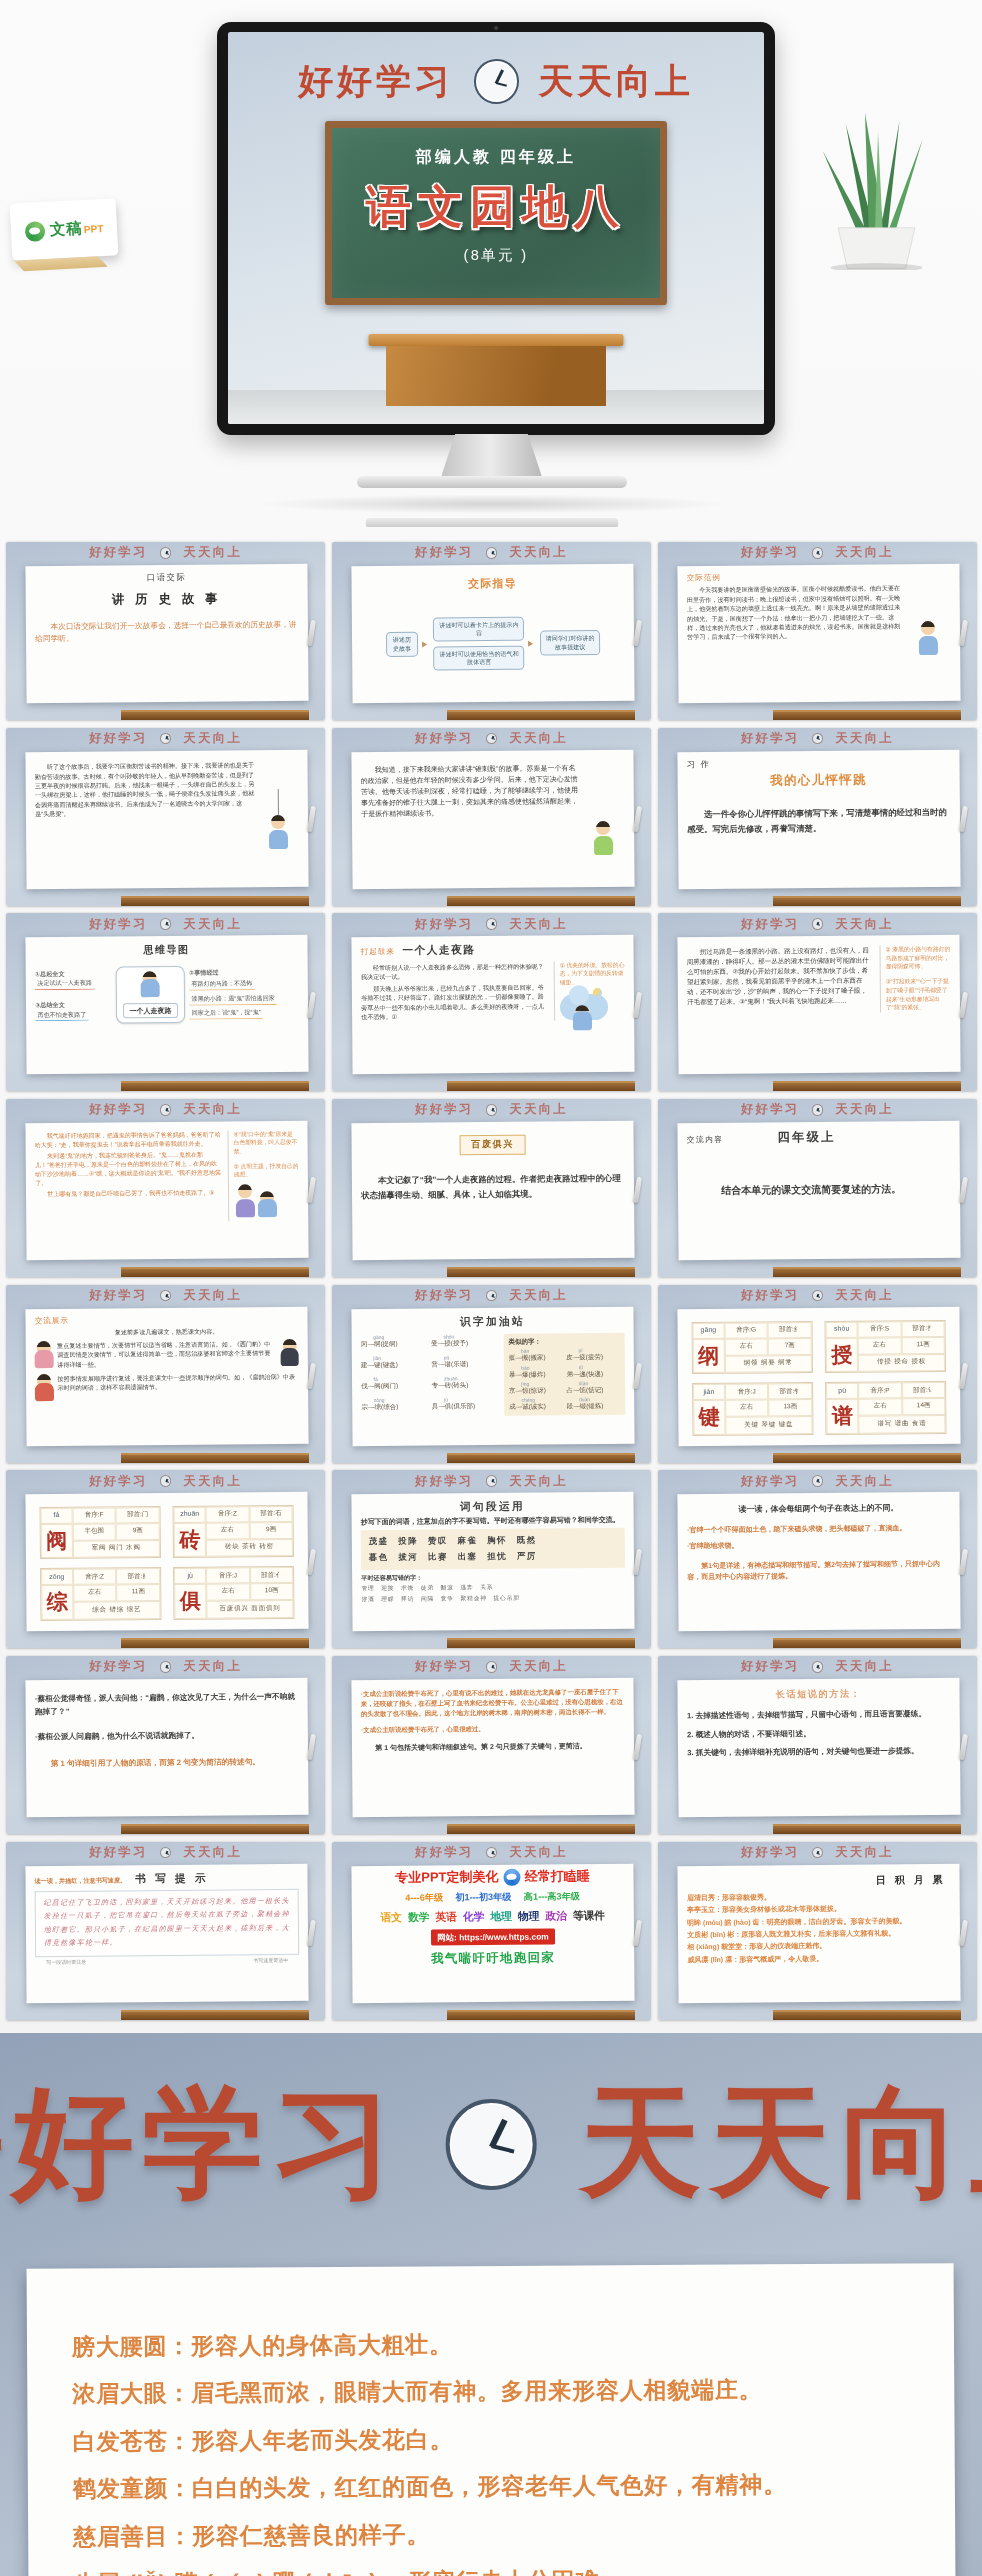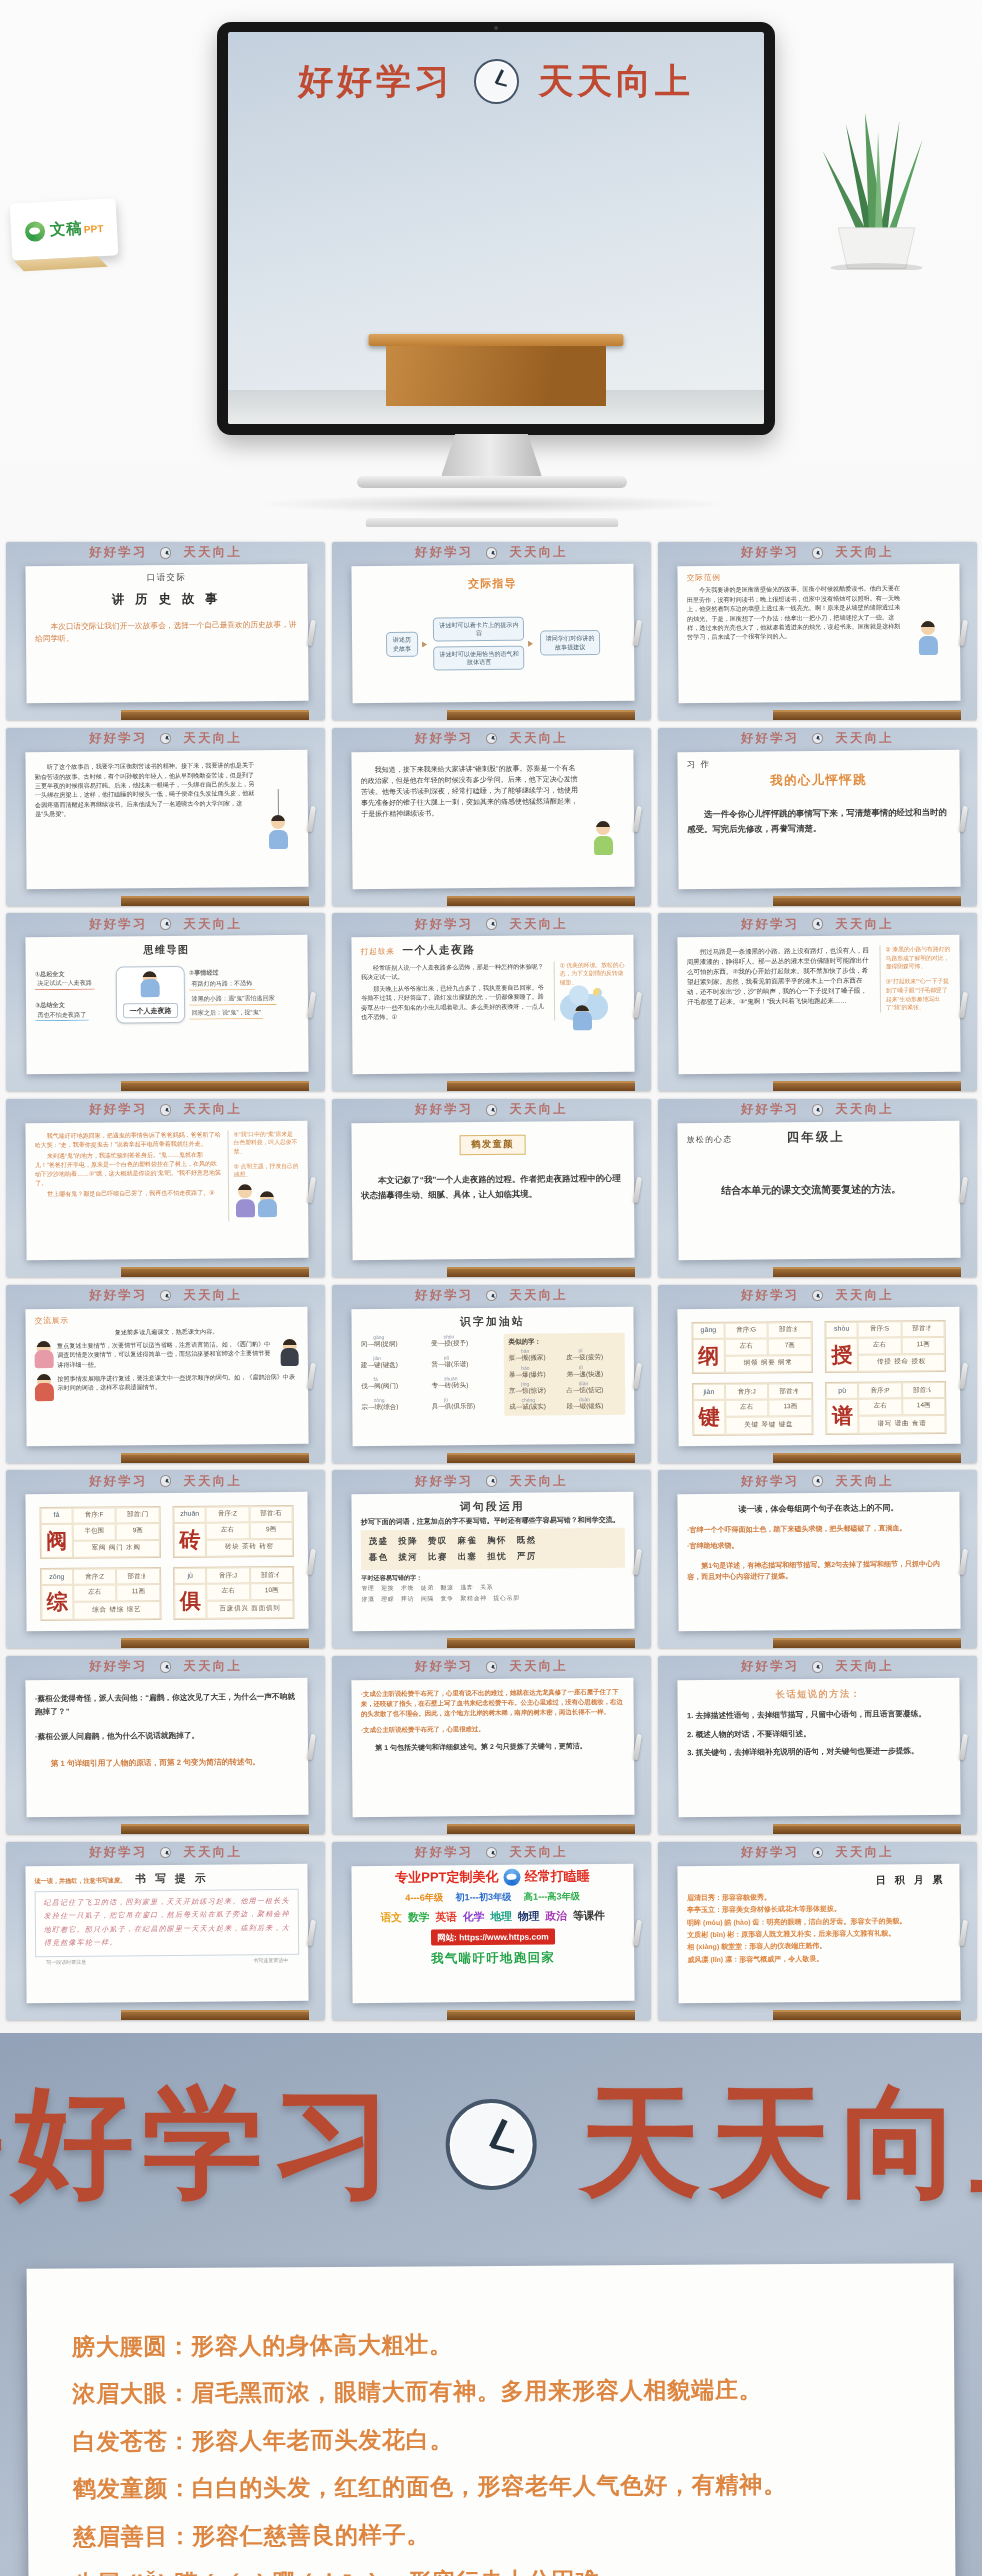--- a/index.html
+++ b/index.html
@@ -128,20 +128,25 @@
 
   <section class="hero">
     <div class="monitor">
       <span class="camera-dot"></span>
       <div class="screen">
         <div class="slogan">
           <span>好好学习</span>
           <span class="clockface ck-lg"></span>
           <span>天天向上</span>
         </div>
+        <div class="board">
+          <div class="board-top">部编人教  四年级上</div>
+          <div class="board-title">语文园地八</div>
+          <div class="board-sub">(8单元 )</div>
+        </div>
         <div class="floor"></div>
         <div class="podium-top"></div>
         <div class="podium-body"></div>
       </div>
     </div>
     <div class="stand-neck"></div>
     <div class="stand-base"></div>
     <div class="floor-shadow"></div>
     <div class="laptop"></div>
     <svg class="plant" viewBox="0 0 220 210">
@@ -380,37 +385,37 @@
     </article>
 
     <article class="card">
       <div class="mini-head">
           <span>好好学习</span>
           <span class="clockface ck-sm"></span>
           <span>天天向上</span>
         </div>
       <div class="paper">
         <div class="center" style="margin-top:6.1px">
-          <span style="display:inline-block;border:0.8px solid #d8b56a;background:#fdf6e8;color:#9c6a1f;font-size:9.2px;font-weight:bold;padding:2.3px 10.7px;letter-spacing:1.5px">鹤发童颜</span>
+          <span style="display:inline-block;border:0.8px solid #d8b56a;background:#fdf6e8;color:#9c6a1f;font-size:9.2px;font-weight:bold;padding:2.3px 10.7px;letter-spacing:1.5px">百废俱兴</span>
         </div>
         <p class="t-dark indent" style="font-size:8.4px;font-weight:bold;line-height:1.85;margin-top:17px">本文记叙了“我”一个人走夜路的过程。作者把走夜路过程中的心理状态描摹得生动、细腻、具体，让人如临其境。</p>
       </div>
       <span class="pin"></span>
       <div class="desk"></div>
     </article>
 
     <article class="card">
       <div class="mini-head">
           <span>好好学习</span>
           <span class="clockface ck-sm"></span>
           <span>天天向上</span>
         </div>
       <div class="paper">
         <div style="display:flex;align-items:baseline">
-          <span class="kicker" style="font-size:7.7px">放松的心态</span>
+          <span class="kicker" style="font-size:7.7px">交流内容</span>
           <span class="t-dark" style="font-size:12.3px;font-weight:bold;letter-spacing:2.3px;margin-left:54px">四年级上</span>
         </div>
         <p class="t-dark indent" style="font-size:10px;font-weight:bold;line-height:1.9;margin-top:34px;padding:0 14px">结合本单元的课文交流简要复述的方法。</p>
       </div>
       <span class="pin"></span>
       <div class="desk"></div>
     </article>
 
     <article class="card">
       <div class="mini-head">

